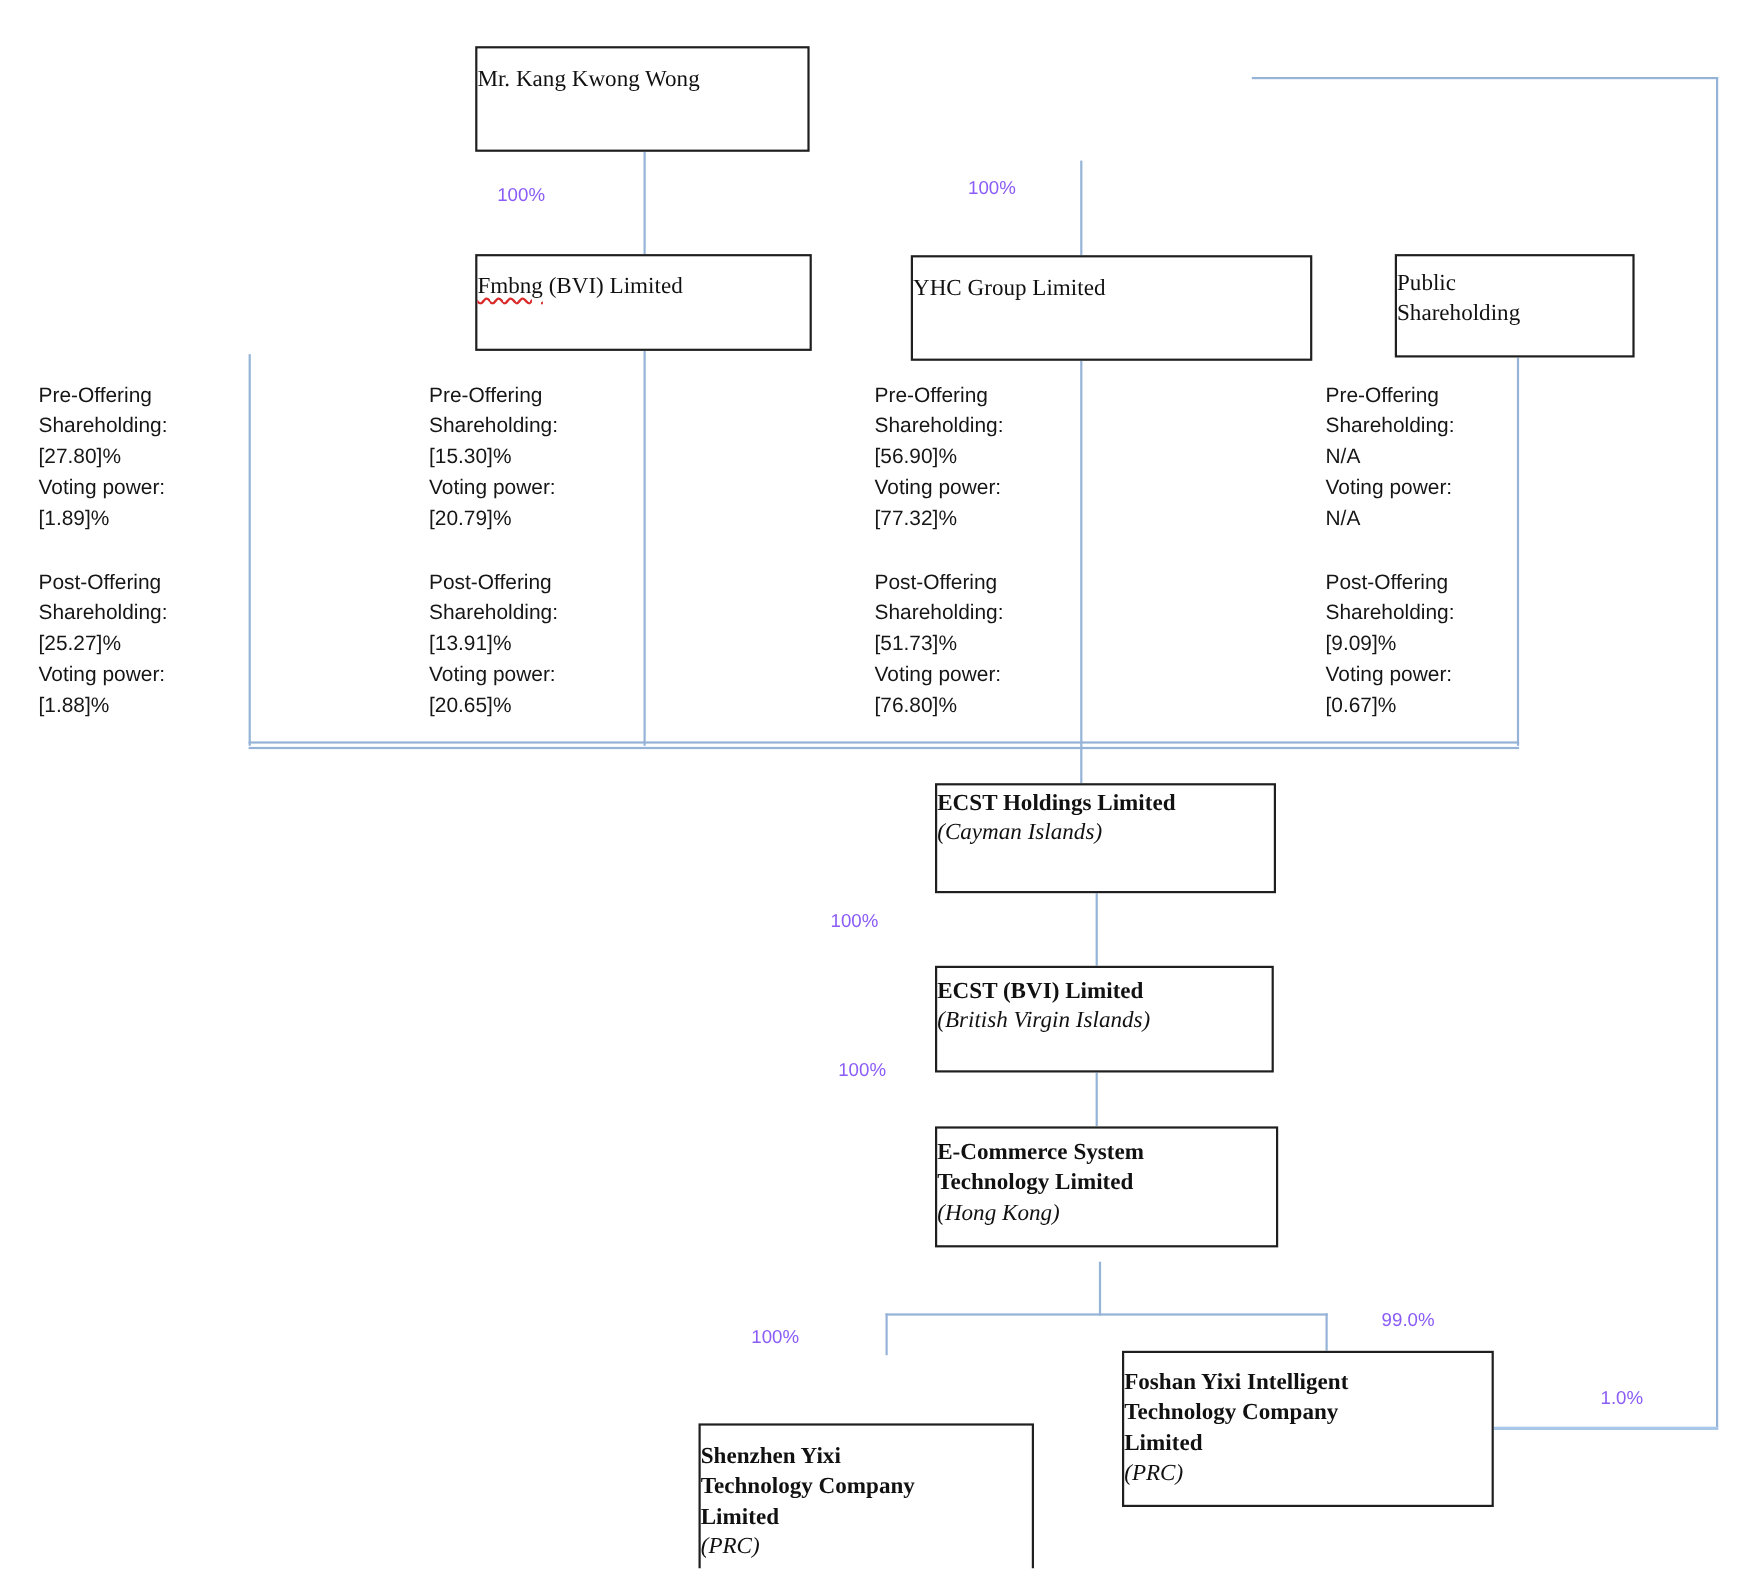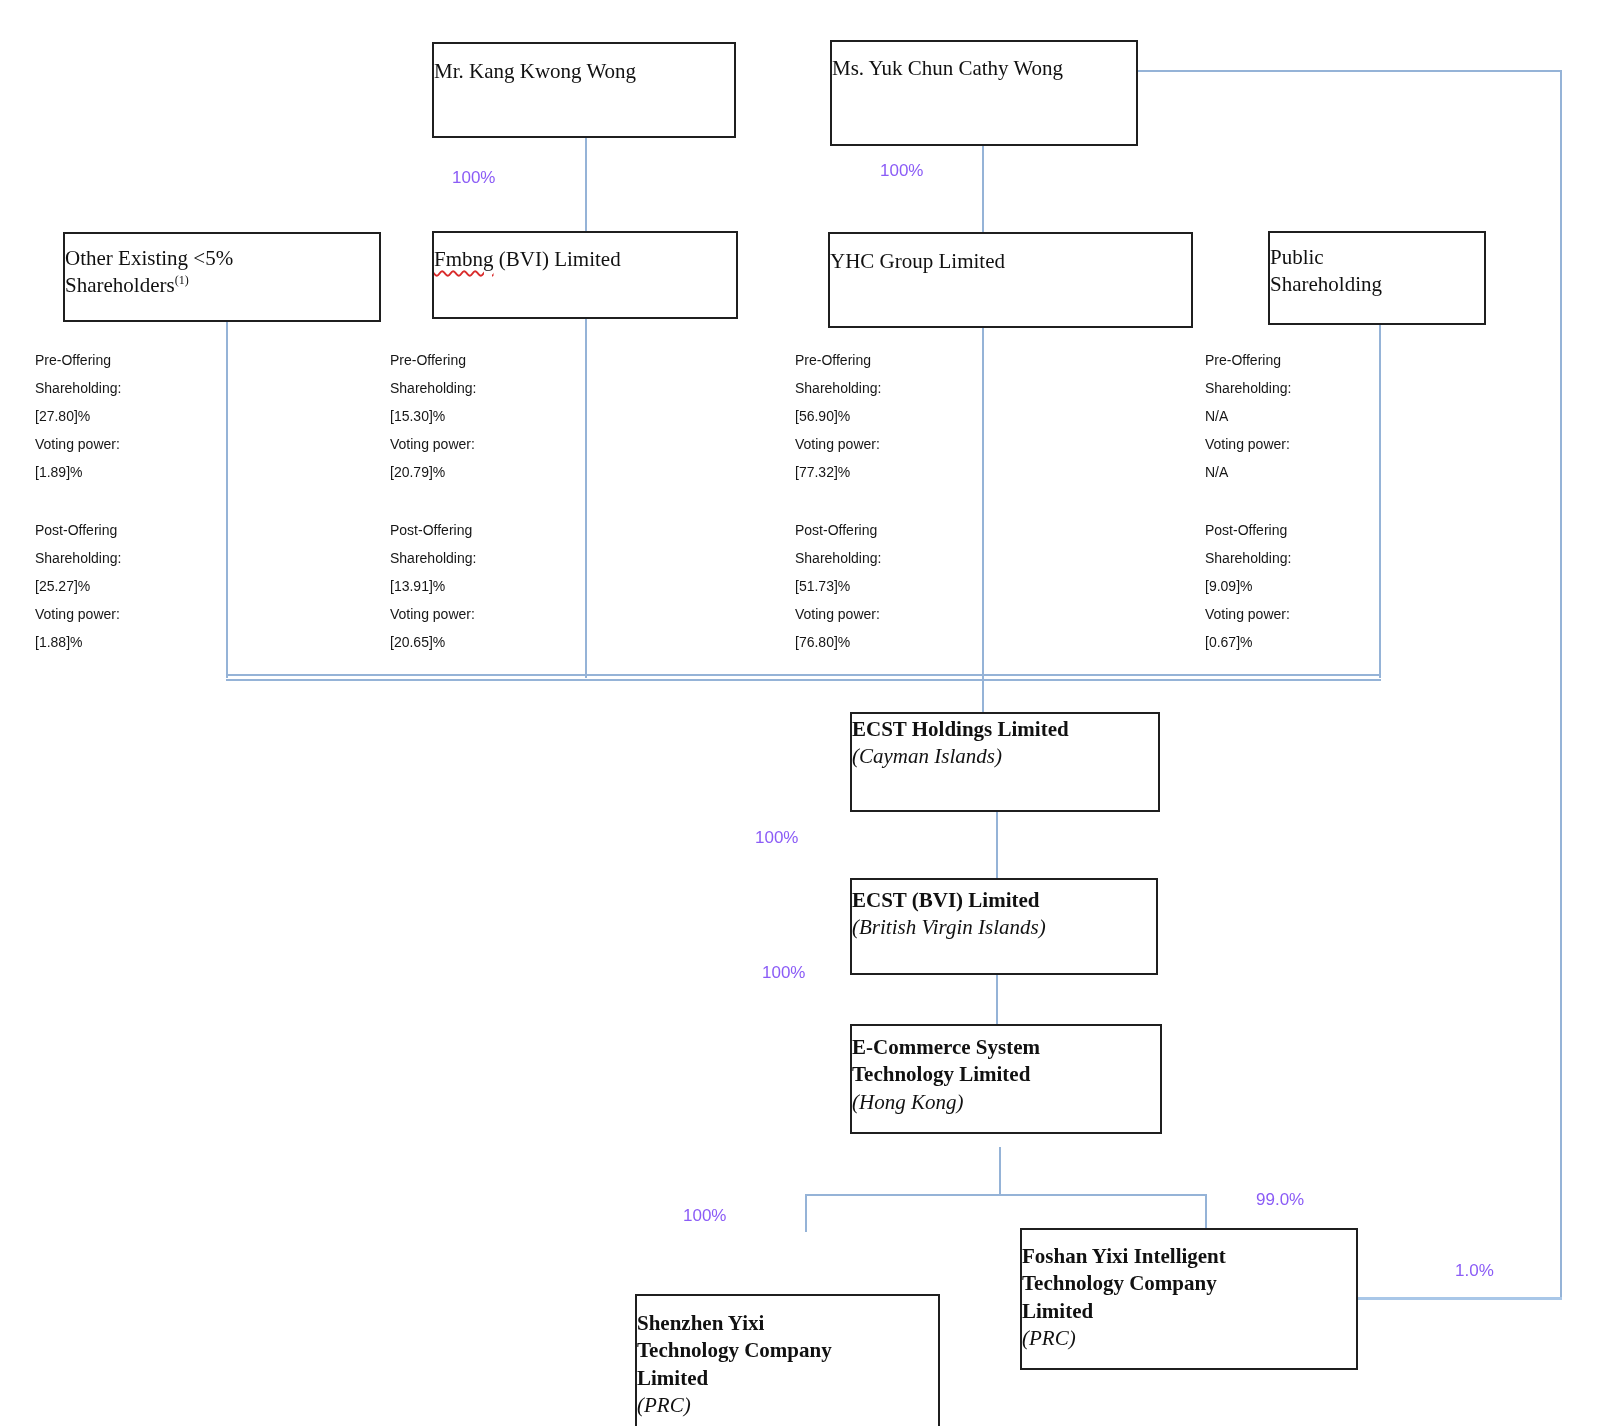--- a/index.html
+++ b/index.html
@@ -15,21 +15,21 @@
         box-sizing:border-box;font-size:21px;line-height:1.3;}
   .node .jur{font-style:italic;font-weight:normal;}
   .node.bold{font-weight:bold;}
   .vline{position:absolute;width:2px;background:var(--connector);}
   .hline{position:absolute;height:2px;background:var(--connector);}
   .hline.light{background:var(--connector-light);height:3px;}
   .dbar{position:absolute;height:3px;border-top:2px solid var(--connector);
         border-bottom:2px solid var(--connector);box-sizing:content-box;}
   .pct{position:absolute;font-family:"Liberation Sans",sans-serif;font-size:17px;color:#8b5cf6;
        white-space:nowrap;}
-  .note{position:absolute;width:220px;font-family:"Liberation Sans",sans-serif;font-size:14px;
+  .note{position:absolute;width:220px;font-family:"Liberation Sans",sans-serif;font-size:19px;
         line-height:28px;color:#161616;text-align:left;}
   .note-gap{height:30px;}
   sup{font-size:12px;}
   .misspelled{text-decoration-line:underline;text-decoration-style:wavy;
               text-decoration-color:var(--spellcheck-underline);
               text-decoration-thickness:2px;text-underline-offset:4px;}
 </style>
 </head>
 <body>
 
@@ -51,33 +51,24 @@
   <div class="vline" style="left:996px;top:975px;height:49px"></div>
   <div class="vline" style="left:999px;top:1147px;height:49px"></div>
   <div class="hline" style="left:805px;top:1194px;width:402px"></div>
   <div class="vline" style="left:805px;top:1194px;height:38px"></div>
   <div class="vline" style="left:1205px;top:1194px;height:34px"></div>
 
   <div class="node" style="left:432px;top:42px;width:304px;height:96px;padding-top:14px">
     <span>Mr. Kang Kwong Wong</span>
   </div>
 
-  <div class="node" style="left:830px;top:40px;width:308px;height:106px;padding-top:13px">
-    <span>Ms. Yuk Chun Cathy Wong</span>
-  </div>
 
   <div class="pct" style="left:452px;top:168px">100%</div>
   <div class="pct" style="left:880px;top:161px">100%</div>
 
-  <div class="node" style="left:63px;top:232px;width:318px;height:90px;padding-top:11px">
-    <div>Other Existing &lt;5%</div>
-    <div>
-      <span>Shareholders</span><sup>(1)</sup>
-    </div>
-  </div>
 
   <div class="node" style="left:432px;top:231px;width:306px;height:88px;padding-top:13px">
     <span class="misspelled">Fmbng</span><span> (BVI) Limited</span>
   </div>
 
   <div class="node" style="left:828px;top:232px;width:365px;height:96px;padding-top:14px">
     <span>YHC Group Limited</span>
   </div>
 
   <div class="node" style="left:1268px;top:231px;width:218px;height:94px;padding-top:11px">

